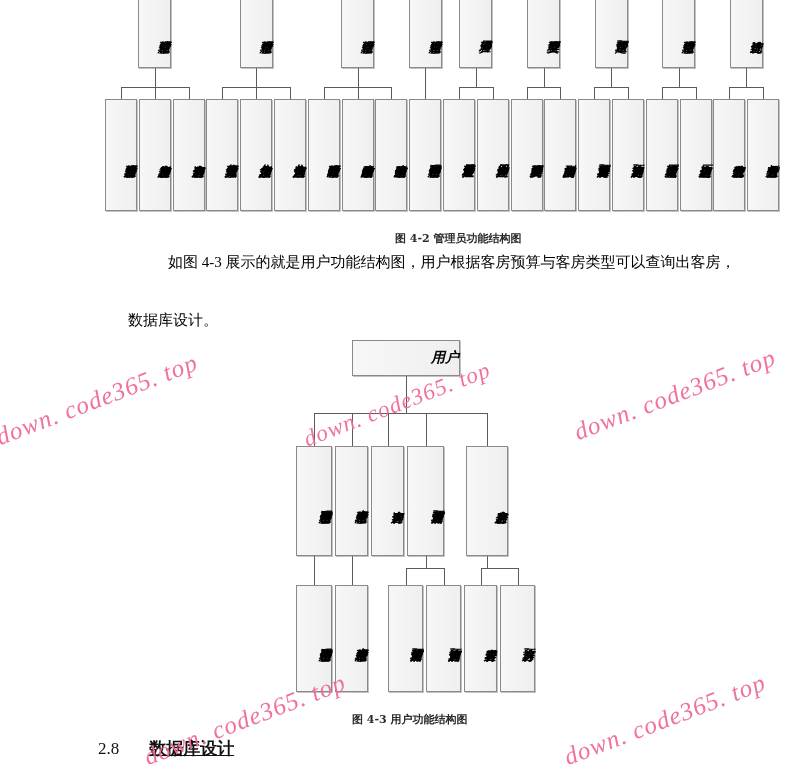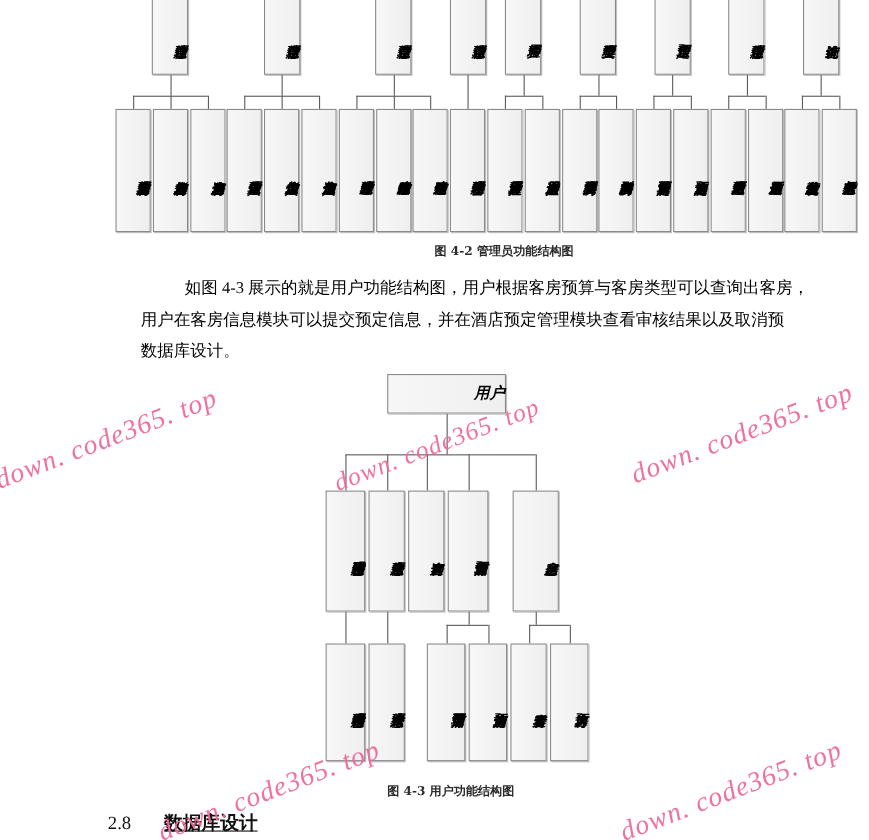--- a/index.html
+++ b/index.html
@@ -230,24 +230,23 @@
         <span class="vlabel">历史信息查询</span>
       </div>
       <div class="box" style="left: 713px; top: 99px; width: 32px; height: 112px;">
         <span class="vlabel">营业信息统计</span>
       </div>
       <div class="box" style="left: 747px; top: 99px; width: 32px; height: 112px;">
         <span class="vlabel">营业信息分析</span>
       </div>
     </div>
 
-  <div class="fig-cap" style="left:395px; top:221px;">图 4-2  管理员功能结构图</div>
+  <div class="fig-cap" style="left:395px; top:231px;">图 4-2  管理员功能结构图</div>
 
   <div class="para" style="left:168px; top:248px;">如图 4-3 展示的就是用户功能结构图，用户根据客房预算与客房类型可以查询出客房，</div>
-  <div class="para" style="left:128px; top:277px;">用户在客房信息模块可以提交预定信息，并在酒店预定管理模块查看审核结果以及取消预</div>
   <div class="para" style="left:128px; top:306px;">数据库设计。</div>
 
   <div id="diagram-user">
       <div class="box" style="left: 352px; top: 340px; width: 108px; height: 36px;">
         <span class="hlabel">用户</span>
       </div>
       <div class="ln v" style="left: 406px; top: 376px; height: 37px;"></div>
       <div class="ln h" style="left: 314px; top: 413px; width: 173px;"></div>
       <div class="ln v" style="left: 314px; top: 413px; height: 33px;"></div>
       <div class="box" style="left: 296px; top: 446px; width: 36px; height: 110px;">

